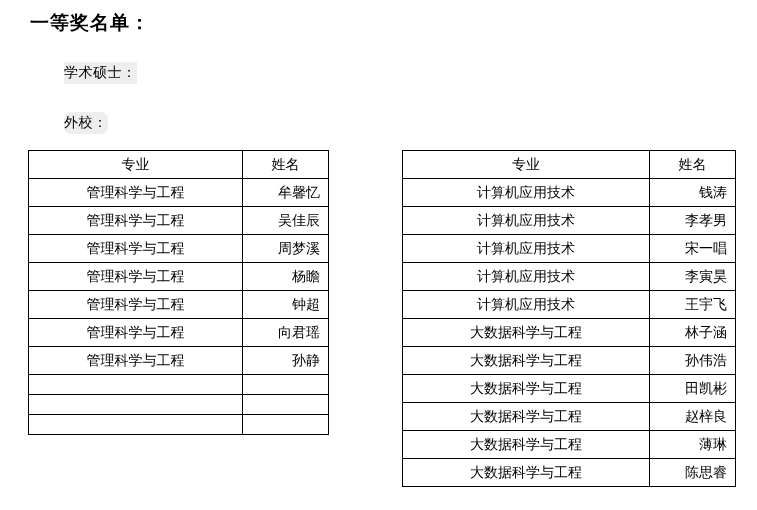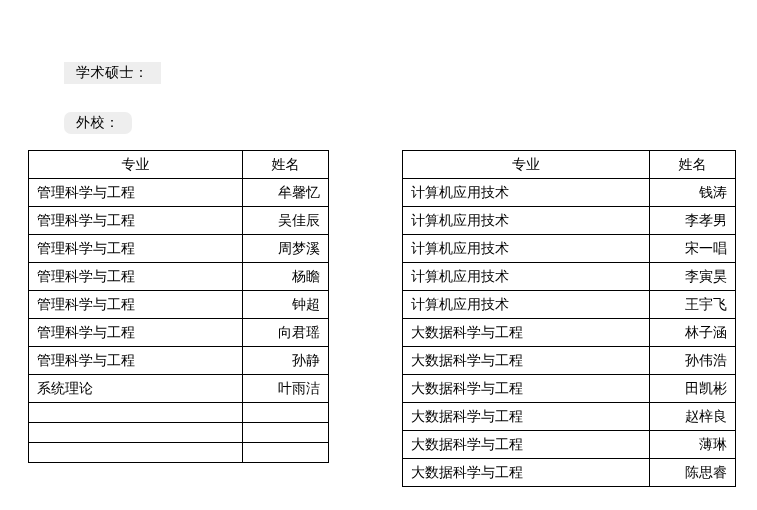--- a/index.html
+++ b/index.html
@@ -25,21 +25,21 @@
     left: 30px;
     top: 10px;
     font-size: 19px;
     font-weight: bold;
     letter-spacing: 1px;
   }
   .subhead {
     position: absolute;
     font-size: 14px;
     background: #eeeeee;
-    padding: 2px 12px;
+    padding: 2px 0;
     letter-spacing: 0.5px;
     text-align: right;
   }
   .subhead.one { left: 64px; top: 62px; }
   .subhead.two { left: 64px; top: 112px; border-radius: 7px; }
 
   .tables {
     position: absolute;
     left: 28px;
     top: 150px;
@@ -62,36 +62,37 @@
     padding: 0 8px;
     box-sizing: border-box;
     line-height: 27px;
     white-space: nowrap;
     overflow: hidden;
   }
   table.awards th {
     text-align: center;
   }
   table.awards td.major {
-    text-align: left;
+    text-align: center;
   }
   table.awards td.name {
     text-align: right;
   }
   table.awards.left col.c-major { width: 214px; }
   table.awards.left col.c-name { width: 86px; }
   table.awards.right col.c-major { width: 247px; }
   table.awards.right col.c-name { width: 86px; }
   td.empty { }
 </style>
 </head>
 <body>
 
 <div class="page">
 
+  <div class="title">一等奖名单：</div>
 
   <div class="subhead one">学术硕士：</div>
   <div class="subhead two">外校：</div>
 
   <div class="tables">
 
     <table class="awards left">
       <colgroup>
           <col class="c-major">
           <col class="c-name">
@@ -125,24 +126,20 @@
         </tr>
         <tr>
           <td class="major">管理科学与工程</td>
           <td class="name">向君瑶</td>
         </tr>
         <tr>
           <td class="major">管理科学与工程</td>
           <td class="name">孙静</td>
         </tr>
         <tr>
-          <td class="major">系统理论</td>
-          <td class="name">叶雨洁</td>
-        </tr>
-        <tr>
           <td class="major empty"></td>
           <td class="name empty"></td>
         </tr>
         <tr>
           <td class="major empty"></td>
           <td class="name empty"></td>
         </tr>
         <tr>
           <td class="major empty"></td>
           <td class="name empty"></td>

